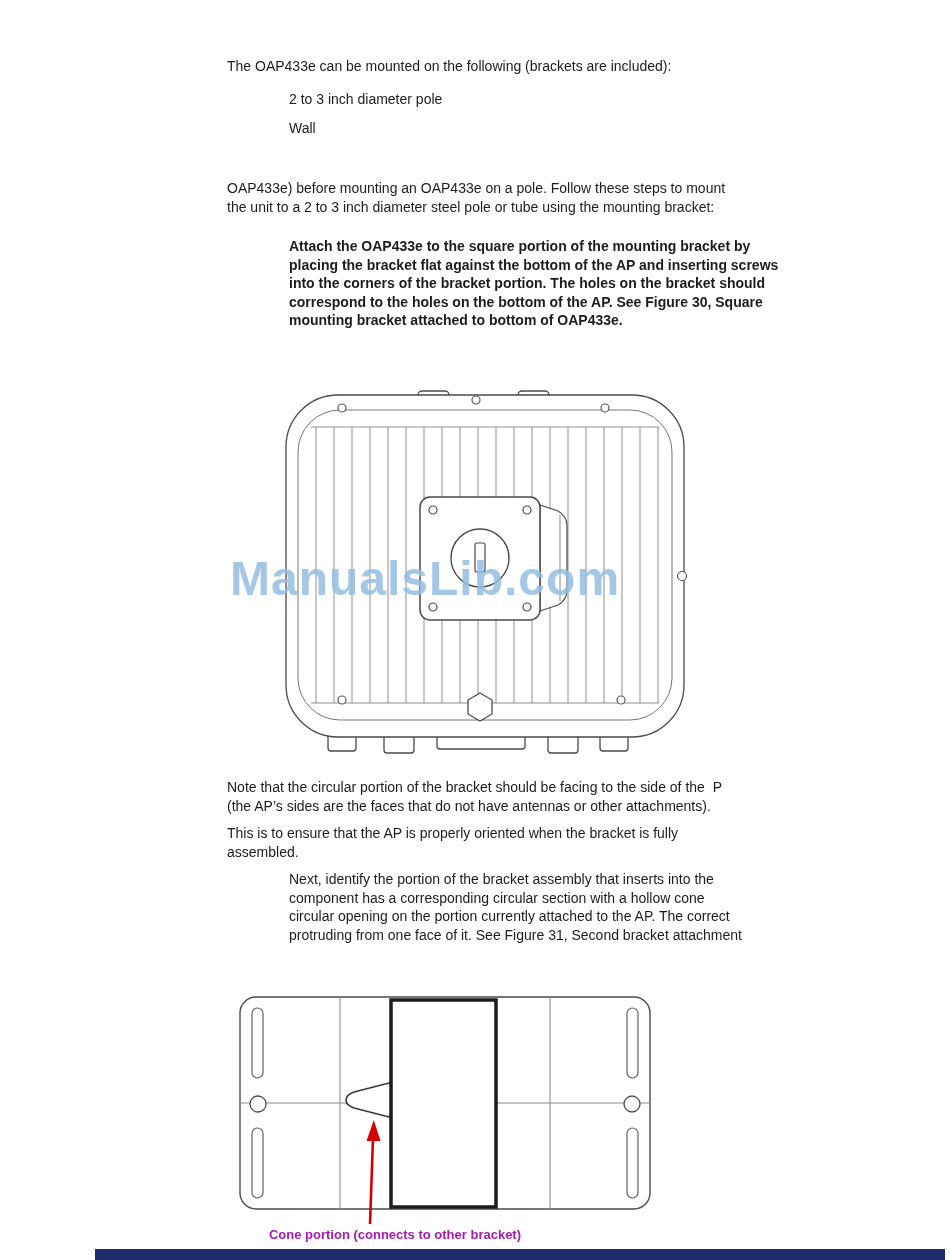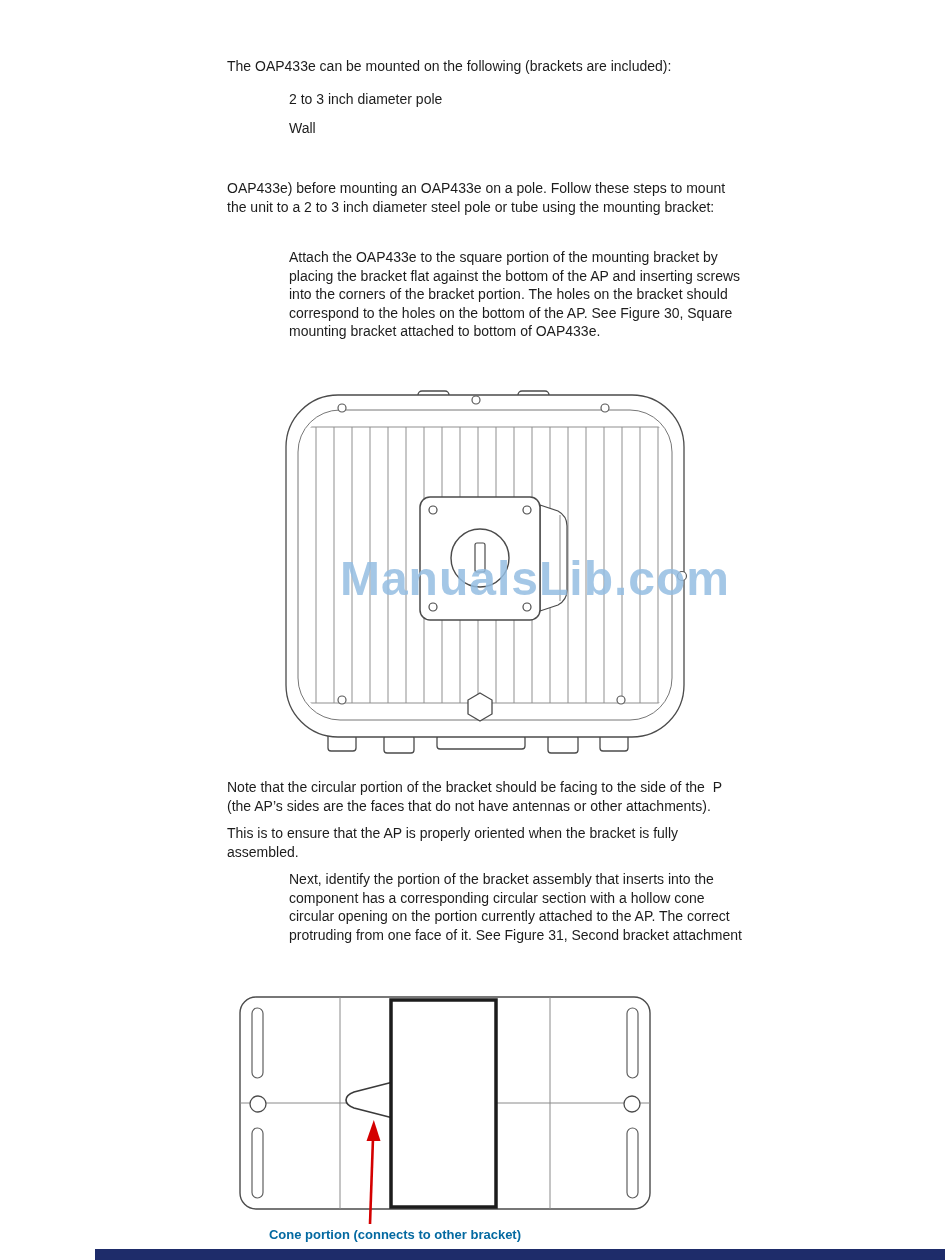--- a/index.html
+++ b/index.html
@@ -12,21 +12,21 @@
     overflow: hidden;
     font-family: "Liberation Sans", sans-serif;
     color: #1c1c1c;
   }
   .tb { position: absolute; font-size: 14px; line-height: 18.6px; }
   .ln { white-space: pre; }
   .caption {
     position: absolute;
     font-weight: bold;
     font-size: 13px;
-    color: #0369a1;
+    color: #a21caf;
   }
   .watermark {
     position: absolute;
     font-weight: 700;
     font-size: 48px;
     letter-spacing: 1px;
     color: rgba(148, 189, 226, 0.85);
     z-index: 5;
     pointer-events: none;
   }
@@ -54,21 +54,21 @@
   </div>
   <div class="tb" style="left:289px; top:119px;">
     <div class="ln">Wall</div>
   </div>
 
   <div class="tb" style="left:227px; top:179px;">
     <div class="ln">OAP433e) before mounting an OAP433e on a pole. Follow these steps to mount</div>
     <div class="ln">the unit to a 2 to 3 inch diameter steel pole or tube using the mounting bracket:</div>
   </div>
 
-  <div class="tb" style="left:289px; top:248px;">
+  <div class="tb" style="left:289px; top:237px;font-weight:bold;">
     <div class="ln">Attach the OAP433e to the square portion of the mounting bracket by</div>
     <div class="ln">placing the bracket flat against the bottom of the AP and inserting screws</div>
     <div class="ln">into the corners of the bracket portion. The holes on the bracket should</div>
     <div class="ln">correspond to the holes on the bottom of the AP. See Figure 30, Square</div>
     <div class="ln">mounting bracket attached to bottom of OAP433e.</div>
   </div>
 
   <svg class="figure" style="left:270px; top:385px;" width="430" height="375" viewBox="0 0 430 375">
     <g stroke="#4b4b4b" fill="#ffffff" stroke-width="1.3">
 
@@ -105,21 +105,21 @@
       <circle cx="163" cy="125" r="4" stroke-width="1.2"></circle>
       <circle cx="257" cy="125" r="4" stroke-width="1.2"></circle>
       <circle cx="163" cy="222" r="4" stroke-width="1.2"></circle>
       <circle cx="257" cy="222" r="4" stroke-width="1.2"></circle>
       <circle cx="210" cy="173" r="29" stroke-width="1.4"></circle>
       <rect x="205" y="158" width="10" height="29" rx="2" stroke-width="1.2"></rect>
     </g>
     <polygon points="210,308 222,315 222,329 210,336 198,329 198,315" fill="#ffffff" stroke="#4b4b4b" stroke-width="1.3"></polygon>
   </svg>
 
-  <div class="watermark" style="left:230px; top:551px; width:500px; text-align:right;">ManualsLib.com</div>
+  <div class="watermark" style="left:230px; top:551px; width:500px; text-align:left;">ManualsLib.com</div>
 
   <div class="tb" style="left:227px; top:824px;">
     <div class="ln">This is to ensure that the AP is properly oriented when the bracket is fully</div>
     <div class="ln">assembled.</div>
   </div>
 
   <div class="tb" style="left:227px; top:778px;">
     <div class="ln">Note that the circular portion of the bracket should be facing to the side of the  P</div>
     <div class="ln">(the AP’s sides are the faces that do not have antennas or other attachments).</div>
   </div>

